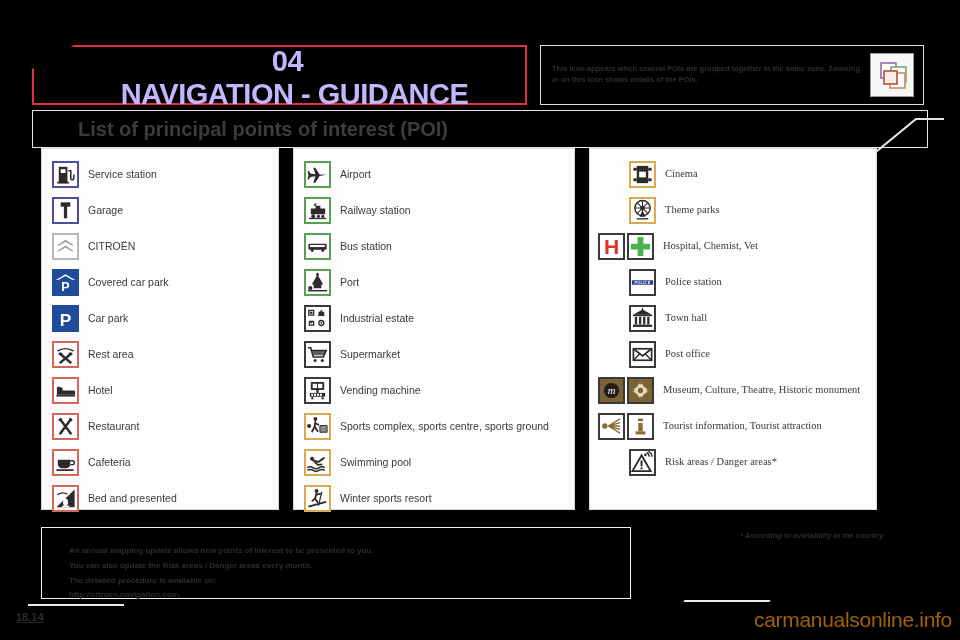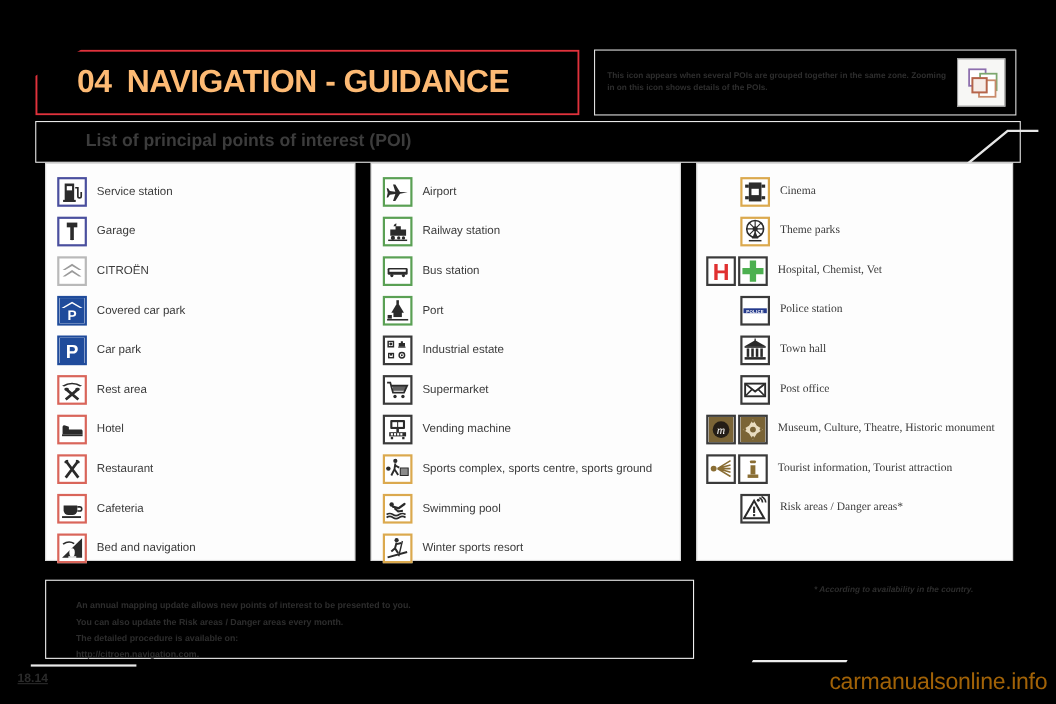--- a/index.html
+++ b/index.html
@@ -27,25 +27,26 @@
     clip-path: polygon(42px 0, 100% 0, 100% 100%, 0 100%, 0 24px);
   }
   .chapter-frame-inner {
     position: absolute; left: 2px; top: 2px; right: 2px; bottom: 2px;
     background: #000;
     clip-path: polygon(41px 0, 100% 0, 100% 100%, 0 100%, 0 23px);
   }
   .chapter-text {
     position: absolute; left: 38px; top: 0; right: 8px; bottom: 0;
     display: flex; align-items: center;
-    color: #fdba74;
+    color: #c4b5fd;
     font-weight: bold;
     font-size: 29px;
     letter-spacing: -0.5px;
     white-space: nowrap;
+    flex-direction: column;
   }
   .chapter-num { margin-right: 14px; }
 
   .poi-note {
     position: absolute; left: 508px; top: 0;
     width: 384px; height: 60px;
     border: 1px solid #dedede;
     background: #000;
     display: flex; align-items: center;
   }
@@ -69,41 +70,41 @@
   
   .title-bar {
     position: absolute; left: 32px; top: 110px;
     width: 896px; height: 38px;
     border: 1px solid #e8e8e8;
     background: #000;
   }
   .title-bar-text {
     position: absolute; left: 45px; top: 0; bottom: 0;
     display: flex; align-items: center;
-    color: #3c3c3c; font-weight: bold; font-size: 16px;
+    color: #3c3c3c; font-weight: bold; font-size: 20px;
     white-space: nowrap;
   }
   .diag {
     position: absolute; left: 856px; top: 113px;
     width: 92px; height: 56px;
     pointer-events: none;
   }
 
   
   .cols {
     position: absolute; left: 41px; top: 148px;
     width: 880px; height: 362px;
     display: flex; gap: 14px;
   }
   .col {
     background: #fdfdfd;
     border: 1px solid #d9d9d9;
     position: relative;
   }
-  .col1 { width: 282px; }
+  .col1 { width: 238px; }
   .col2 { width: 282px; }
   .col3 { width: 288px; }
 
   .poi-list { padding: 7px 0 0 0; }
   .poi-row {
     display: flex; align-items: center;
     height: 36px;
     padding-left: 10px;
   }
   .icons { display: flex; gap: 2px; flex: 0 0 auto; }
@@ -320,21 +321,21 @@
             <div class="icons">
               <div class="ic" style="border-color: rgb(217, 101, 90);">
                 <svg width="23" height="23" viewBox="0 0 24 24">
                   <path d="M2.5 21 L21.5 2.5 L21.5 21 Z" fill="#2b2b2b"></path>
                   <path d="M3 7.5 Q9 3.5 14.5 7 L13.5 8.2 Q9 5.2 4 8.6 Z" fill="#2b2b2b"></path>
                   <ellipse cx="12" cy="16" rx="2.6" ry="4" fill="#fff"></ellipse>
                   <rect x="8.5" y="19.5" width="7.5" height="1.5" fill="#fff"></rect>
                 </svg>
               </div>
             </div>
-            <div class="poi-label">Bed and navigation</div>
+            <div class="poi-label">Bed and presented</div>
           </div>
         </div>
     </div>
 
     <div class="col col2">
       <div class="poi-list" id="col2-list">
           <div class="poi-row">
             <div class="icons">
               <div class="ic" style="border-color: rgb(90, 160, 84);">
                 <svg width="23" height="23" viewBox="0 0 24 24">

